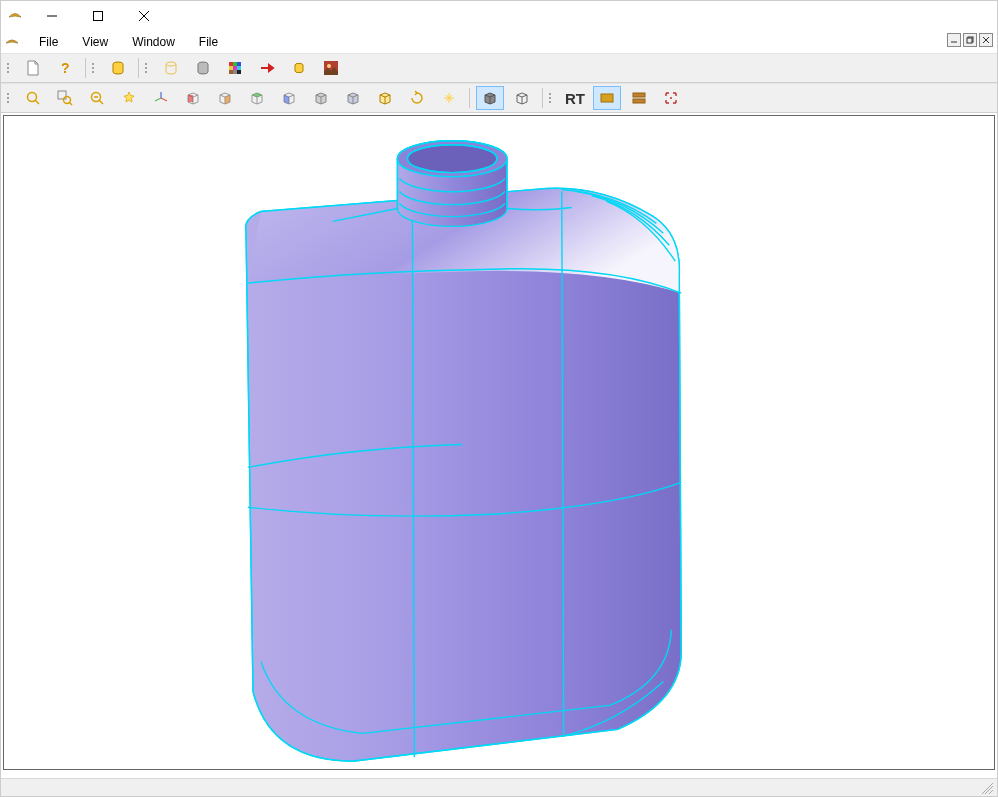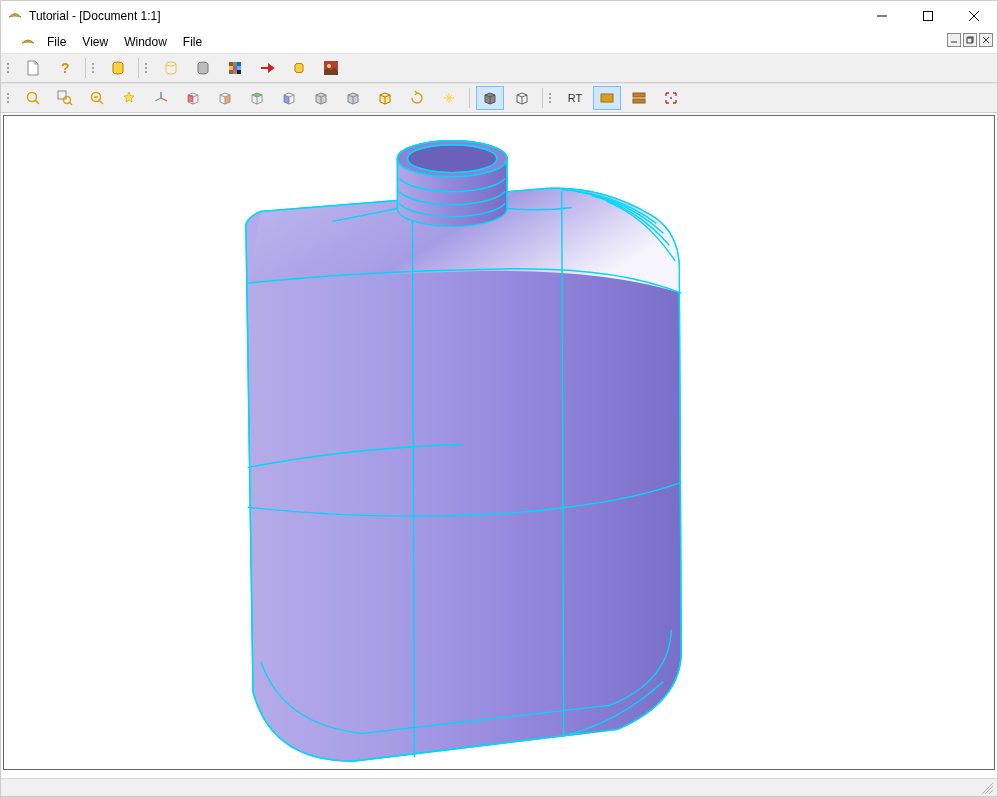--- a/index.html
+++ b/index.html
@@ -31,22 +31,23 @@
     display: flex; align-items: center; justify-content: center;
     cursor: pointer;
   }
 
   
   .menu-bar {
     height: 22px;
     background: #ffffff;
     display: flex;
     align-items: center;
-    padding-left: 20px;
+    padding-left: 4px;
     position: relative;
+    gap: 8px;
   }
   .menu-bar .app-icon { margin-right: 4px; }
   .menu-item { padding: 2px 8px; cursor: pointer; }
   .mdi-controls {
     position: absolute; right: 4px; top: 2px;
     display: flex; gap: 2px;
   }
   .mdi-btn {
     width: 14px; height: 14px; border: 1px solid #888;
     display:flex; align-items:center; justify-content:center;
@@ -73,21 +74,21 @@
     width: 1px; height: 20px; background: #c8c8c8; margin: 0 4px;
   }
   .tb-btn {
     width: 28px; height: 24px;
     display: flex; align-items: center; justify-content: center;
     border: 1px solid transparent;
     cursor: pointer;
     margin: 0 2px;
   }
   .tb-btn.active { background: #cfe8ff; border: 1px solid #7abdfb; }
-  .tb-btn.small-text { font-size: 11px; font-weight: normal; color:#333; }
+  .tb-btn.small-text { font-size: 15px; font-weight: bold; color:#333; }
 
   
   .viewport-wrap { flex: 1; padding: 2px 2px 8px 2px; background:#fff; }
   .viewport {
     width: 100%; height: 100%;
     border: 1px solid #666;
     background: #ffffff;
     position: relative;
     overflow: hidden;
   }
@@ -107,21 +108,20 @@
 </style>
 </head>
 <body>
 
 <div class="title-bar">
   <span class="app-icon">
     <svg width="16" height="16">
         <path d="M2 9 Q8 2 14 9 Q8 7 2 9 Z" fill="#e0a030" stroke="#806000" stroke-width="0.6"></path>
       </svg>
   </span>
-  <span class="title-text">Tutorial - [Document 1:1]</span>
   <div class="win-controls">
     <div class="win-btn">
       <svg width="10" height="10">
           <line x1="0" y1="5" x2="10" y2="5" stroke="#000"></line>
         </svg>
     </div>
     <div class="win-btn">
       <svg width="10" height="10">
           <rect x="0.5" y="0.5" width="9" height="9" fill="none" stroke="#000"></rect>
         </svg>

